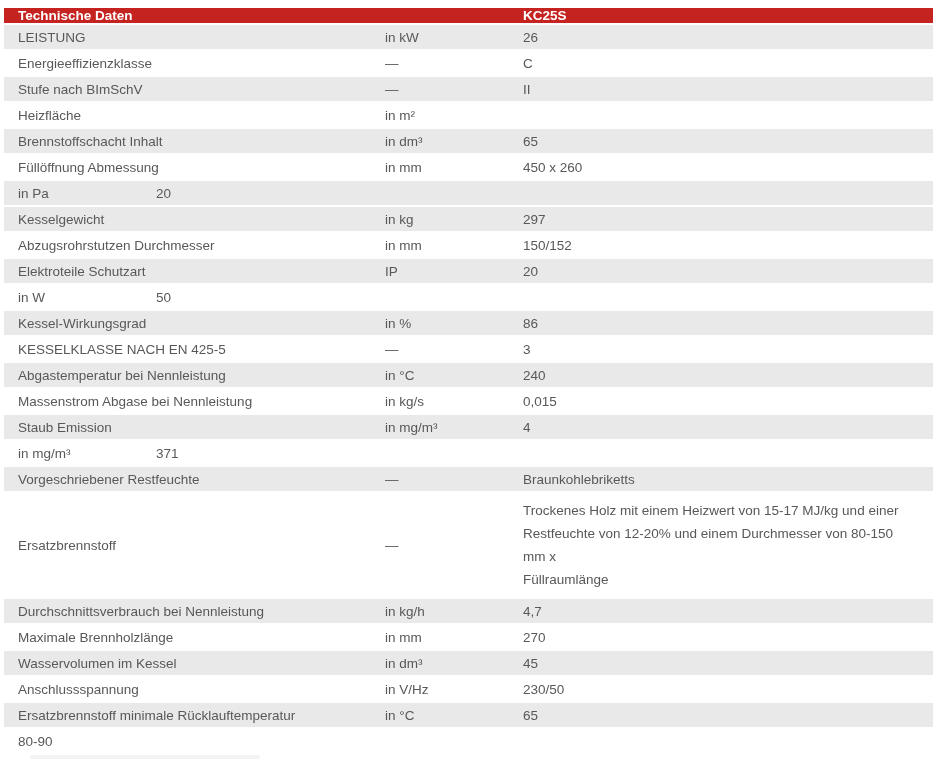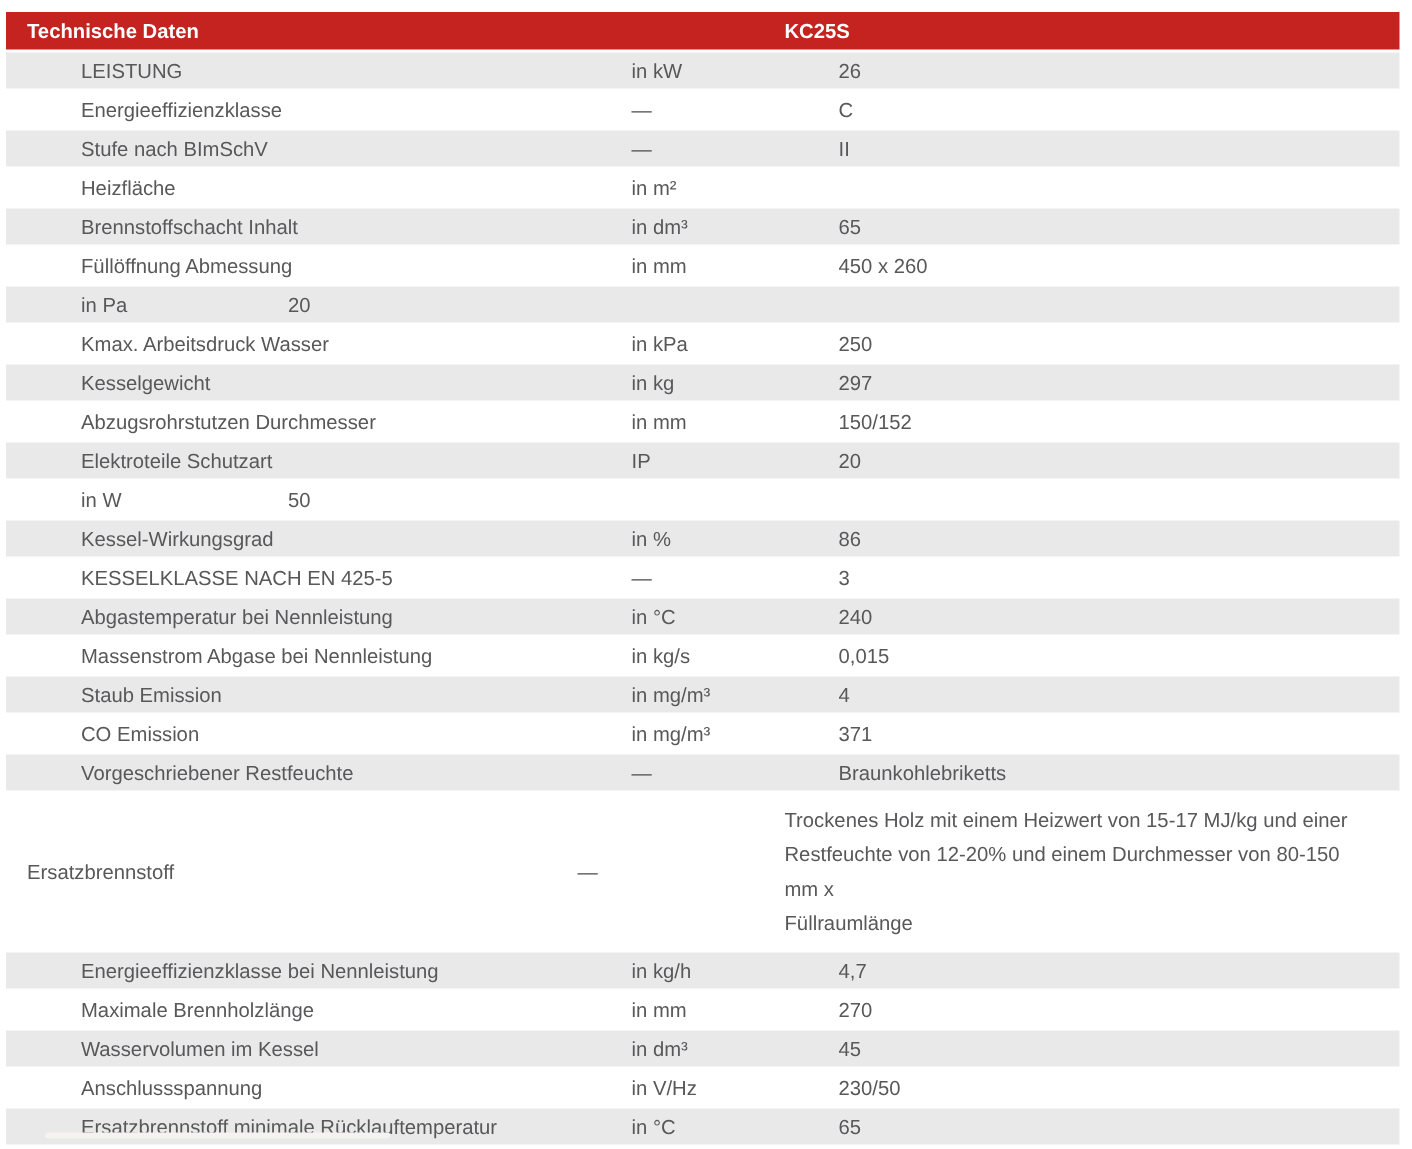--- a/index.html
+++ b/index.html
@@ -17,36 +17,35 @@
     top: 8px;
     width: 929px;
     --header-bg: #c4231f;
     --header-text: #ffffff;
     --alt-bg: #e8e9e8;
     --text: #58585a;
   }
   .thead {
     display: flex;
     align-items: center;
-    height: 25px;
+    height: 15px;
     background: var(--header-bg);
     color: var(--header-text);
     font-weight: bold;
     font-size: 13.5px;
     margin-bottom: 2px;
   }
   .row {
     display: flex;
     align-items: center;
     min-height: 24px;
     margin-bottom: 2px;
     background: #ffffff;
     color: var(--text);
     font-size: 13.5px;
-    padding-left: 36px;
   }
   .row.alt { background: var(--alt-bg); }
   .c-label, .h-title {
     width: 353px;
     flex: 0 0 353px;
     padding-left: 14px;
   }
   .c-unit, .h-unit {
     width: 124px;
     flex: 0 0 124px;
@@ -114,25 +113,20 @@
     <div class="c-label">Füllöffnung Abmessung</div>
     <div class="c-unit">in mm</div>
     <div class="c-value">450 x 260</div>
   </div>
 
   <div class="row alt">
     <div class="c-unit">in Pa</div>
     <div class="c-value">20</div>
   </div>
 
-  <div class="row">
-    <div class="c-label">Kmax. Arbeitsdruck Wasser</div>
-    <div class="c-unit">in kPa</div>
-    <div class="c-value">250</div>
-  </div>
 
   <div class="row alt">
     <div class="c-label">Kesselgewicht</div>
     <div class="c-unit">in kg</div>
     <div class="c-value">297</div>
   </div>
 
   <div class="row">
     <div class="c-label">Abzugsrohrstutzen Durchmesser</div>
     <div class="c-unit">in mm</div>
@@ -174,41 +168,40 @@
     <div class="c-value">0,015</div>
   </div>
 
   <div class="row alt">
     <div class="c-label">Staub Emission</div>
     <div class="c-unit">in mg/m³</div>
     <div class="c-value">4</div>
   </div>
 
   <div class="row">
-    <div class="c-label">CO Emission</div>
     <div class="c-unit">in mg/m³</div>
     <div class="c-value">371</div>
   </div>
 
   <div class="row alt">
     <div class="c-label">Vorgeschriebener Restfeuchte</div>
     <div class="c-unit">—</div>
     <div class="c-value">Braunkohlebriketts</div>
   </div>
 
   <div class="row tall">
     <div class="c-label">Ersatzbrennstoff</div>
     <div class="c-unit">—</div>
     <div class="c-value">Trockenes Holz mit einem Heizwert von 15-17 MJ/kg und einer
 Restfeuchte von 12-20% und einem Durchmesser von 80-150 mm x
 Füllraumlänge</div>
   </div>
 
   <div class="row alt">
-    <div class="c-label">Energieeffizienzklasse bei Nennleistung</div>
+    <div class="c-label">Durchschnittsverbrauch bei Nennleistung</div>
     <div class="c-unit">in kg/h</div>
     <div class="c-value">4,7</div>
   </div>
 
   <div class="row">
     <div class="c-label">Maximale Brennholzlänge</div>
     <div class="c-unit">in mm</div>
     <div class="c-value">270</div>
   </div>
 

